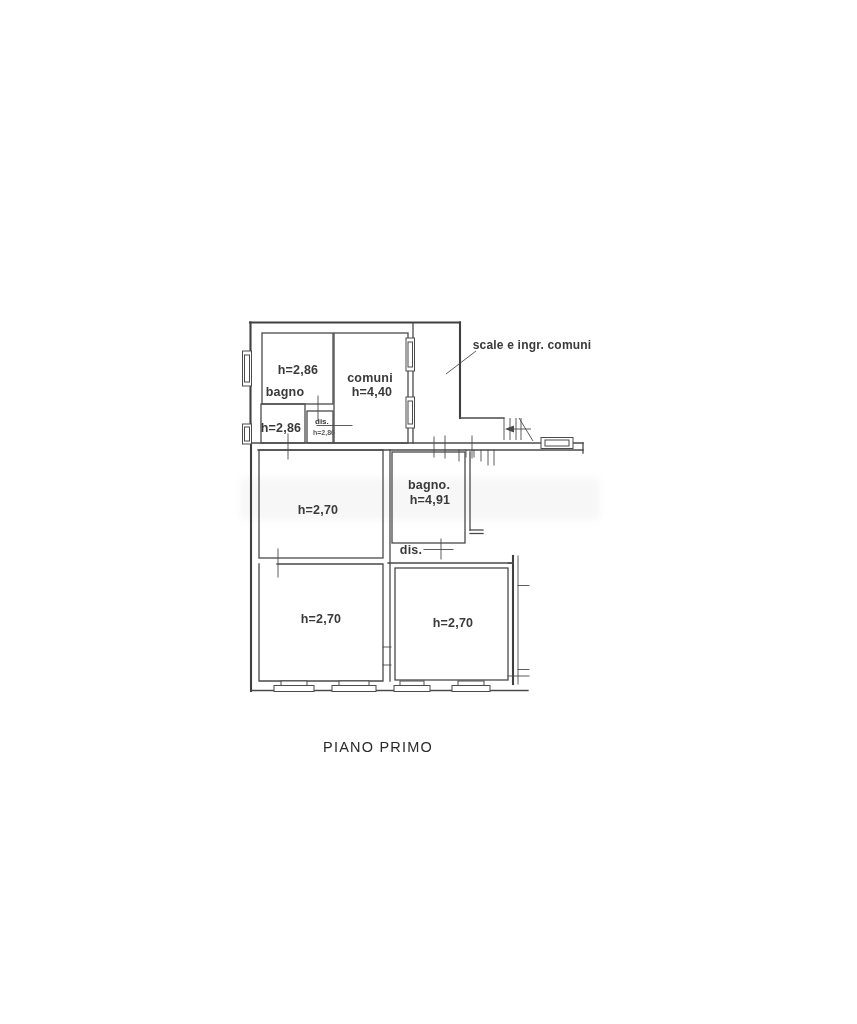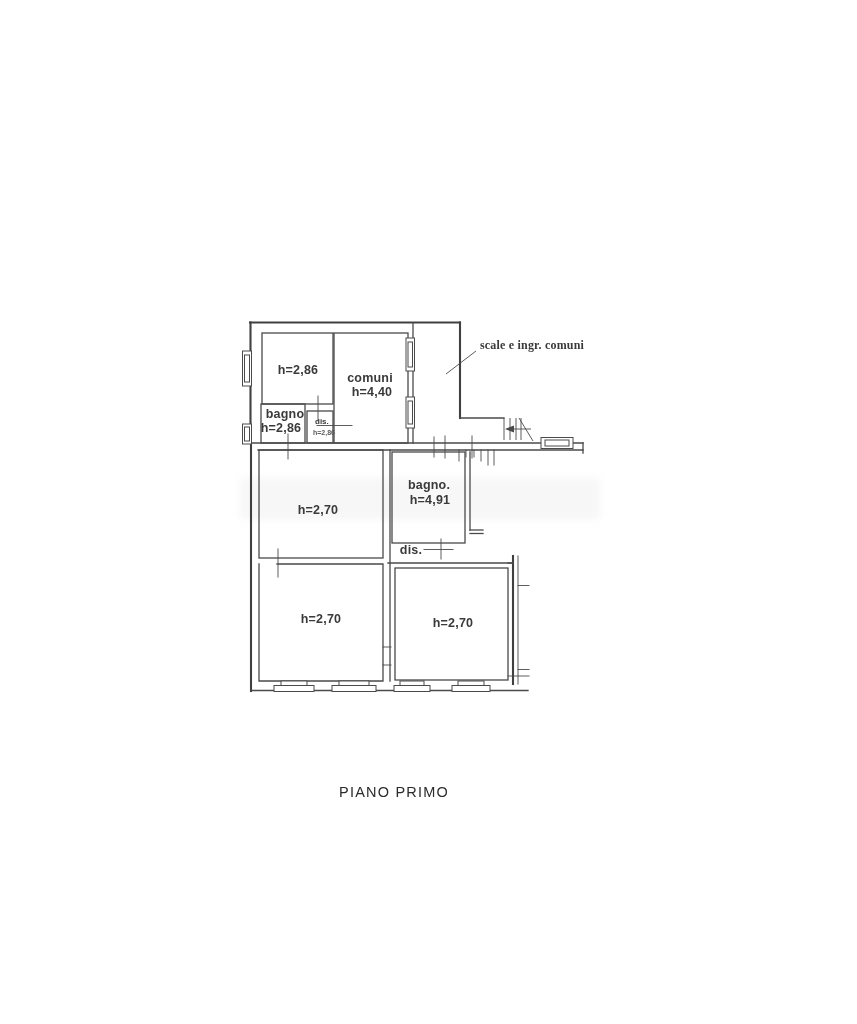--- a/index.html
+++ b/index.html
@@ -15,21 +15,21 @@
     position:absolute;
     color:#3a3a3a;
     font-weight:700;
     font-size:12.5px;
     white-space:nowrap;
     transform:translate(-50%,-50%);
     letter-spacing:0.2px;
   }
   .lbl.small{font-size:8px;transform:none;letter-spacing:0;}
   .lbl.tiny{font-size:7px;transform:none;color:#5a5a5a;letter-spacing:0;}
-  .lbl.annot{font-size:12px;font-family:Liberation Serif, serif;}
+  .lbl.annot{font-size:12px;}
   .title{
     position:absolute;
     color:#2b2b2b;
     font-size:14.5px;
     font-weight:400;
     letter-spacing:1.2px;
     white-space:nowrap;
     transform:translate(-50%,-50%);
   }
   .watermark{
@@ -133,21 +133,21 @@
       <rect x="332" y="685.5" width="44" height="6"></rect>
       <rect x="400" y="681" width="24" height="4.5"></rect>
       <rect x="394" y="685.5" width="36" height="6"></rect>
       <rect x="458" y="681" width="26" height="4.5"></rect>
       <rect x="452" y="685.5" width="38" height="6"></rect>
     </g>
   </svg>
 
   <div class="lbl" style="left:298px;top:370px;">h=2,86</div>
 
-  <div class="lbl" style="left:285px;top:414px;">bagno</div>
+  <div class="lbl" style="left:285px;top:392px;">bagno</div>
   <div class="lbl" style="left:281px;top:428px;">h=2,86</div>
 
   <div class="lbl small" style="left:315px;top:417px;">dis.</div>
   <div class="lbl tiny" style="left:313px;top:429px;">h=2,86</div>
 
   <div class="lbl" style="left:370px;top:378px;">comuni</div>
   <div class="lbl" style="left:372px;top:392px;">h=4,40</div>
 
   <div class="lbl annot" style="left:532px;top:345px;">scale e ingr. comuni</div>
 
@@ -155,15 +155,15 @@
   <div class="lbl" style="left:430px;top:500px;">h=4,91</div>
 
   <div class="lbl" style="left:411px;top:550px;">dis.</div>
 
   <div class="lbl" style="left:318px;top:510px;">h=2,70</div>
 
   <div class="lbl" style="left:321px;top:619px;">h=2,70</div>
 
   <div class="lbl" style="left:453px;top:623px;">h=2,70</div>
 
-  <div class="title" style="left:394px;top:747px;margin-top:45px;">PIANO PRIMO</div>
+  <div class="title" style="left:378px;top:747px;">PIANO PRIMO</div>
 
 </div>
 
 </body></html>

